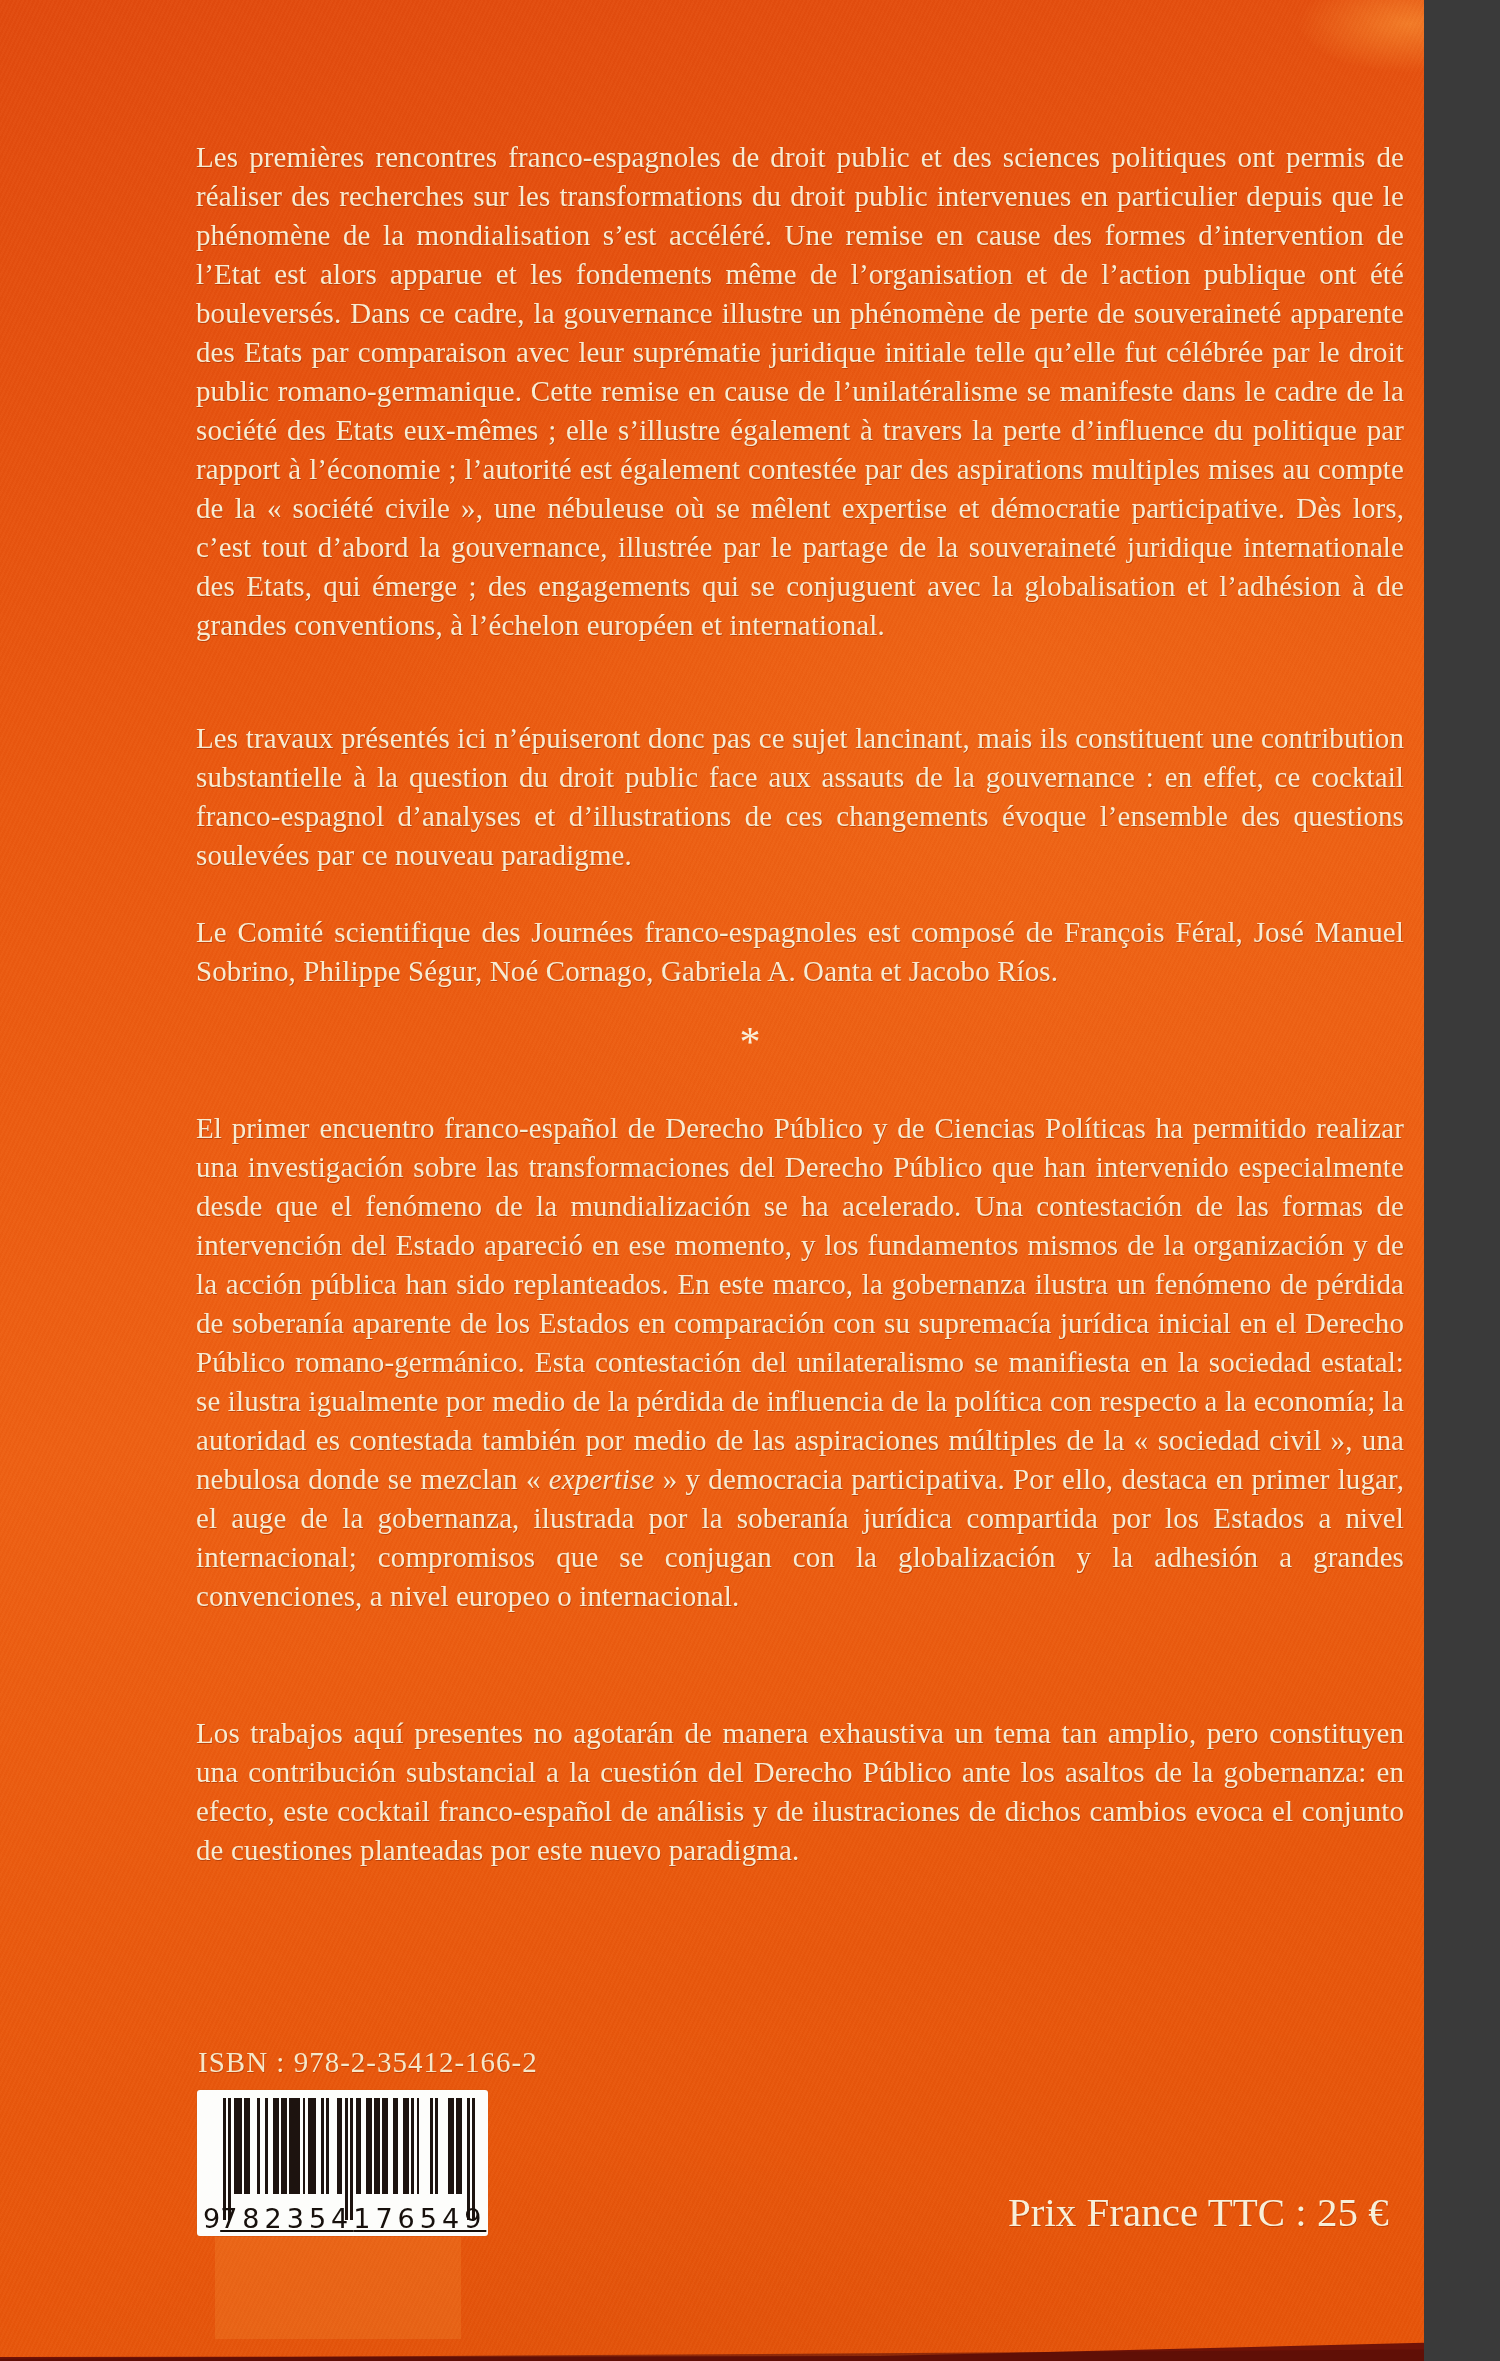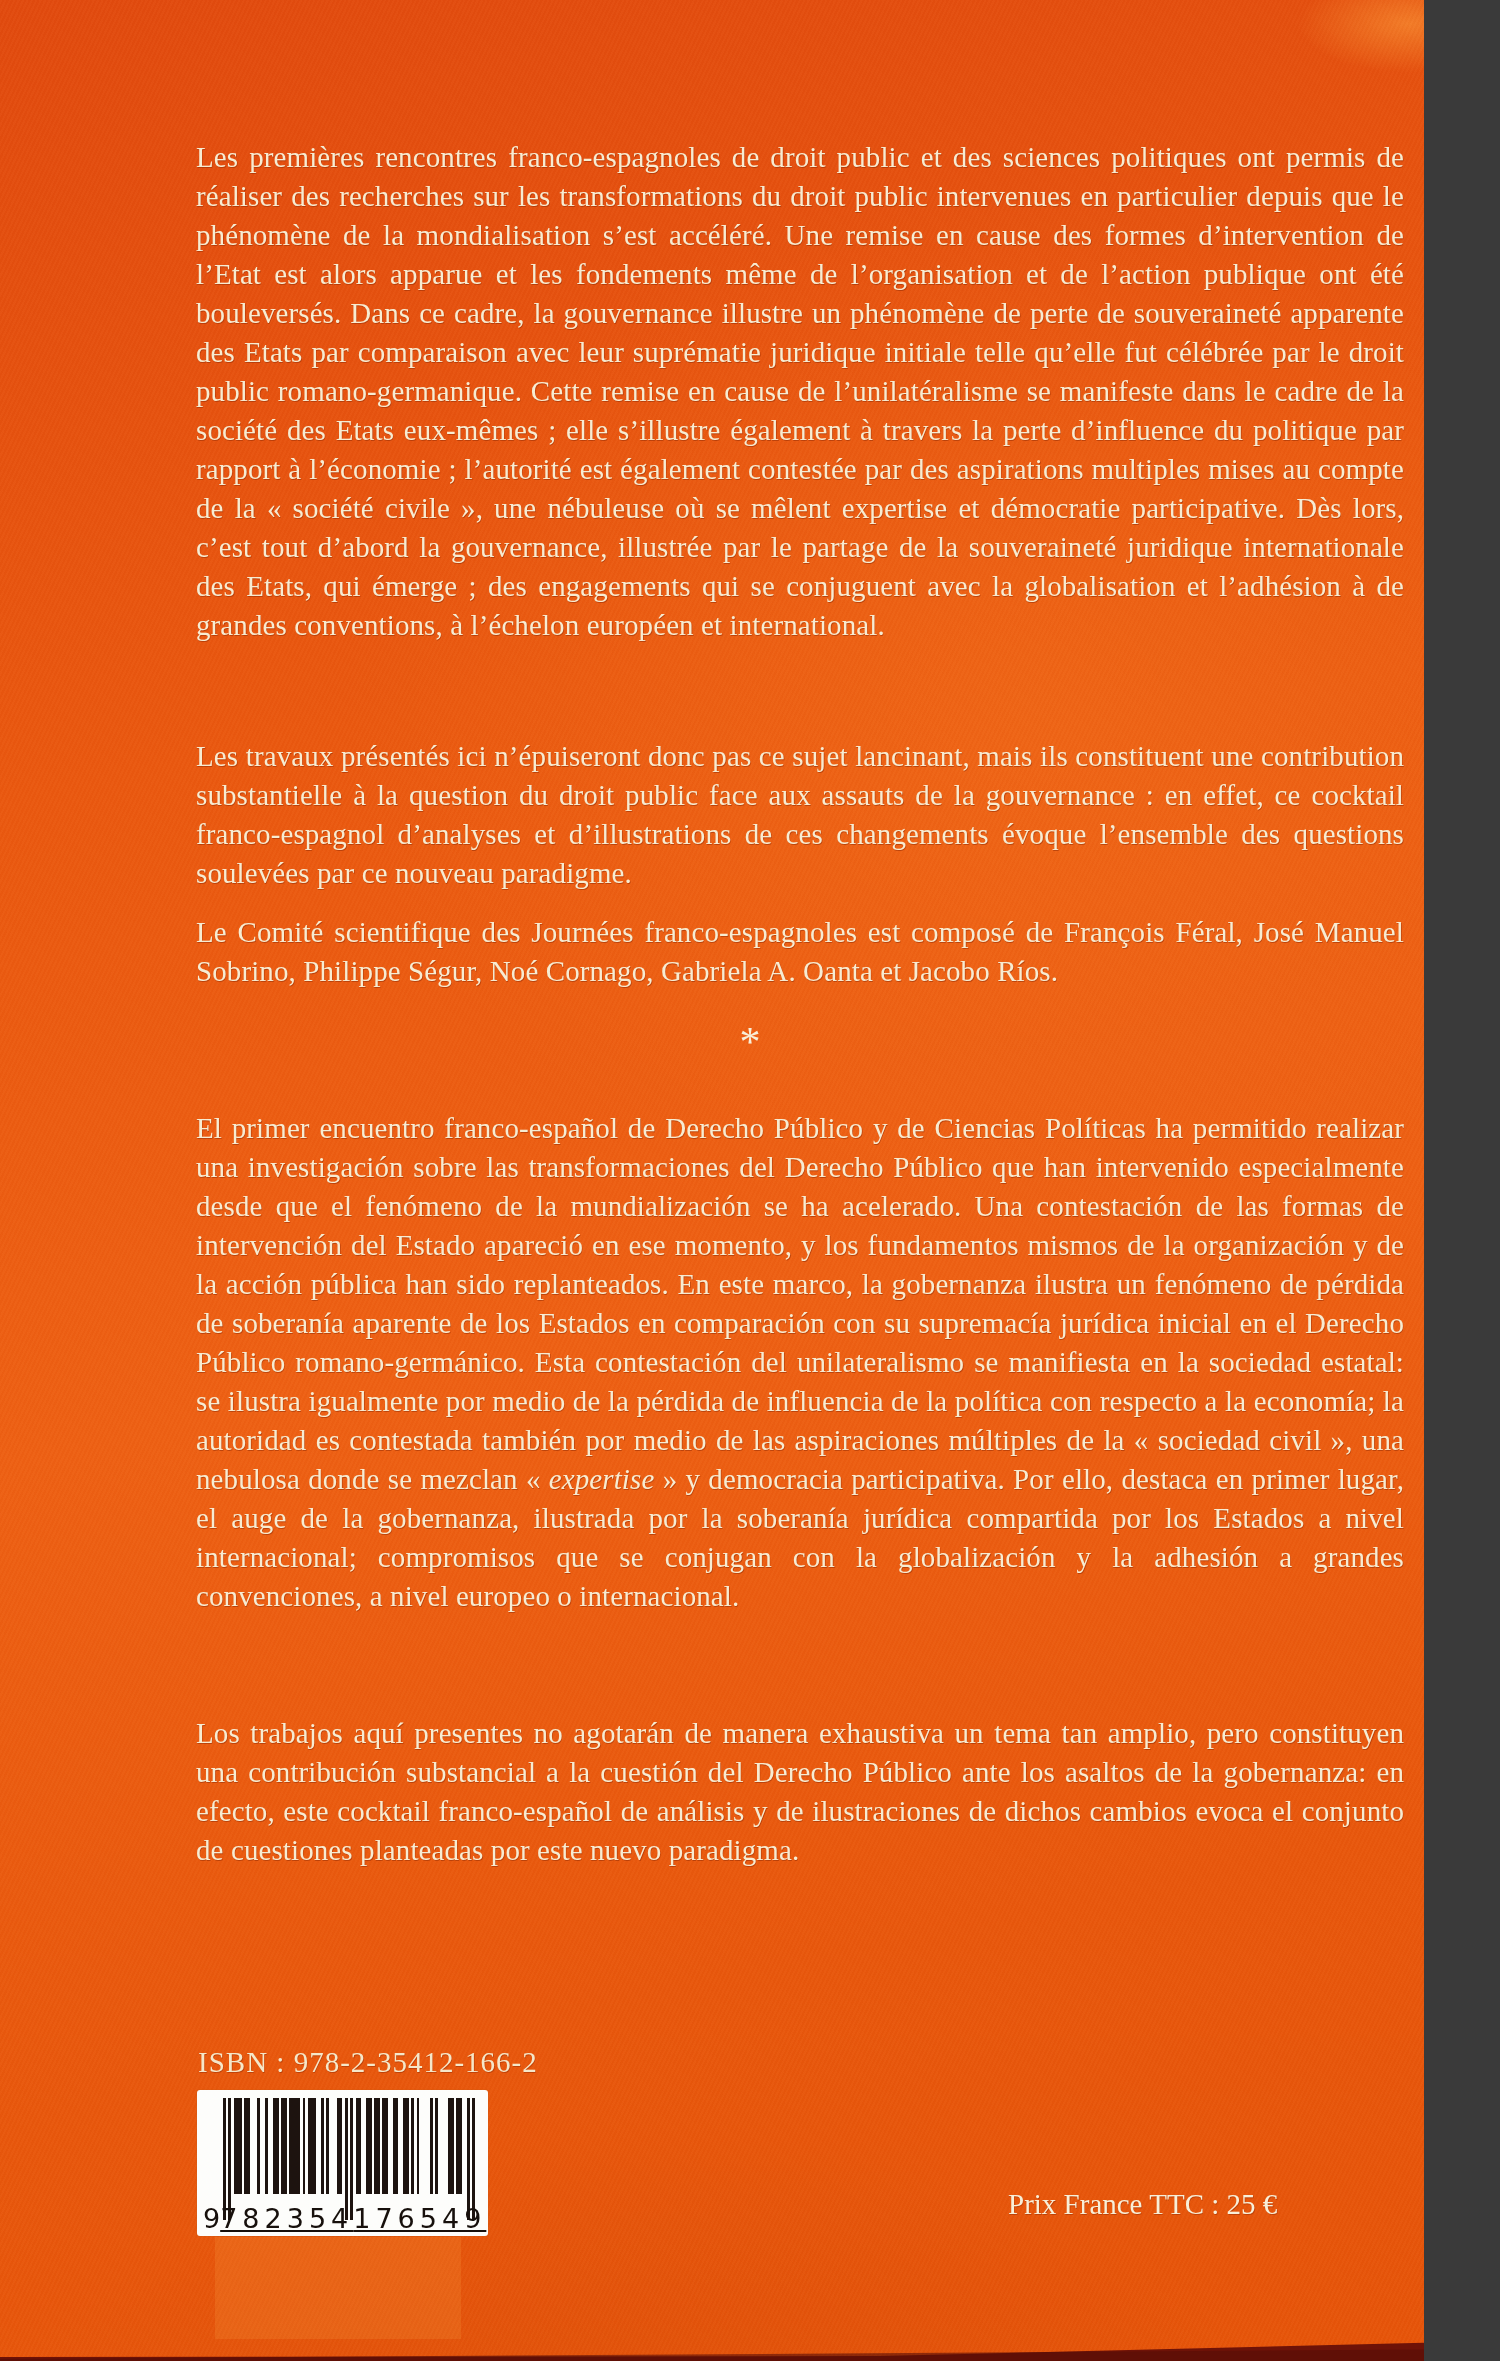--- a/index.html
+++ b/index.html
@@ -43,28 +43,28 @@
     font-family:"DejaVu Sans", sans-serif; font-size:27px; color:#17100c;
     z-index:2; line-height:1;
   }
   .barcode-digits .grp { letter-spacing:5px;text-decoration:underline; }
   .barcode-sticker-shade {
     position:absolute; left:215px; top:2237px; width:246px; height:102px;
     background:rgba(255,180,80,0.16); z-index:1;
   }
   .price-line {
     position:absolute; left:1008px; top:2188px; width:360px;
-    font-size:29px; color:#f8efd8; text-shadow:0.6px 1px 0 rgba(150,45,5,0.5); z-index:2;
+    font-size:41px; color:#f8efd8; text-shadow:0.6px 1px 0 rgba(150,45,5,0.5); z-index:2;
     white-space:nowrap;
   }
   .bottom-edge { position:absolute; left:0; bottom:0; width:1500px; height:24px; z-index:4; }
   .ital { font-style:italic; }
   
   .fr-p1 { top:138px; }
-  .fr-p2 { top:737px; }
+  .fr-p2 { top:719px; }
   .fr-p3 { top:913px; }
   .es-p1 { top:1109px; }
   .es-p2 { top:1714px; }
   .es-p3 { top:1887px; }
 </style>
 </head>
 <body>
 
 <div class="page">
 

